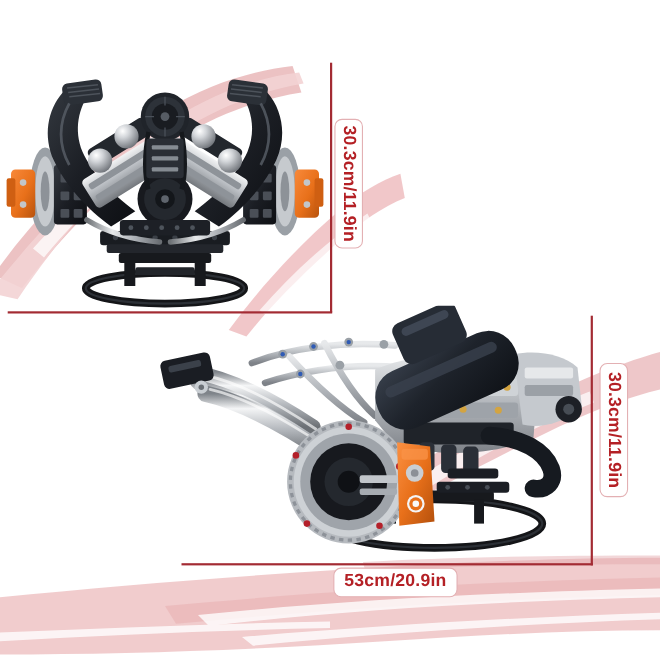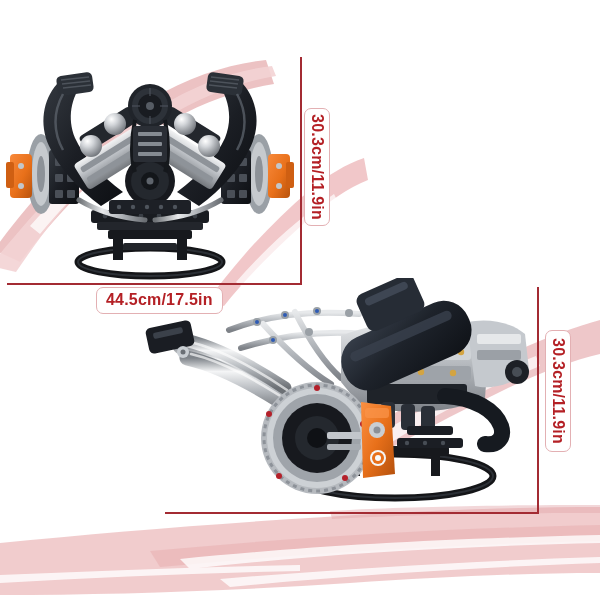--- a/index.html
+++ b/index.html
@@ -501,22 +501,22 @@
   <div class="rule-v" style="left:300px; top:57px; height:227px;"></div>
   <div class="rule-h" style="left:7px; top:283px; width:295px;"></div>
 
   <div class="rule-v" style="left:537px; top:287px; height:227px;"></div>
   <div class="rule-h" style="left:165px; top:512px; width:374px;"></div>
 
   <div class="dim dim-v" style="left:304px; top:108px; height:118px;">
     <span class="txt">30.3cm/11.9in</span>
   </div>
 
-  <div class="dim dim-h" style="left:96px; top:287px;">
-    <span>44.5cm/17.5in</span>
-  </div>
 
   <div class="dim dim-v" style="left:545px; top:330px; height:122px;">
     <span class="txt">30.3cm/11.9in</span>
   </div>
 
+  <div class="dim dim-h" style="left:303px; top:516px;">
+    <span>53cm/20.9in</span>
+  </div>
 
 </div>
 
 </body></html>

